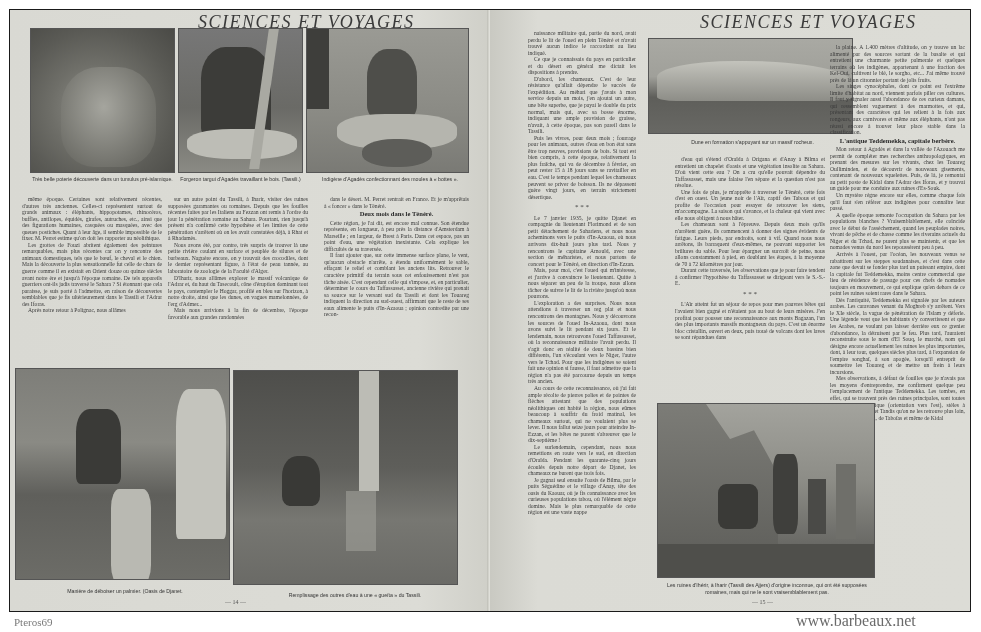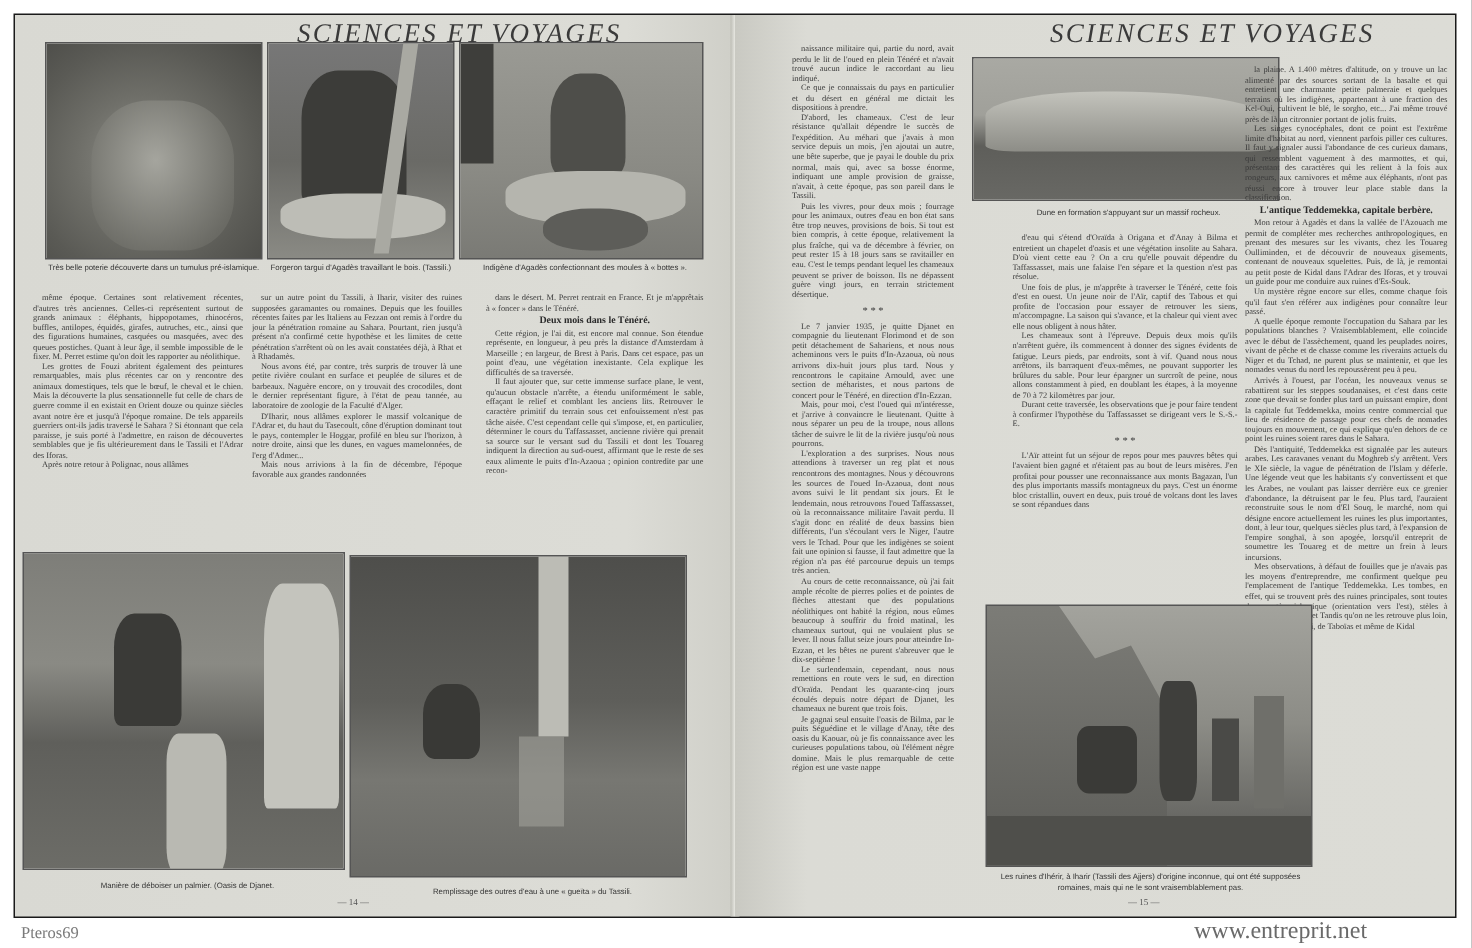--- a/index.html
+++ b/index.html
@@ -154,13 +154,13 @@
       <div class="shade" style="left:178px;top:60px;width:20px;height:75px;background:#6f6f6a;"></div>
       <div class="shade" style="left:0;top:140px;width:218px;height:35px;background:#4f4f4b;"></div>
     </div>
     <div class="caption" style="left:167px;top:572px;width:220px;">Les ruines d'Ihérir, à Iharir (Tassili des Ajjers) d'origine inconnue, qui ont été supposées romaines, mais qui ne le sont vraisemblablement pas.</div>
 
     <div class="folio" style="left:262px;">— 15 —</div>
   </div>
 </div>
 
 <div class="watermark wm-left">Pteros69</div>
-<div class="watermark wm-right">www.entreprit.net</div>
+<div class="watermark wm-right">www.barbeaux.net</div>
 
 </body></html>

